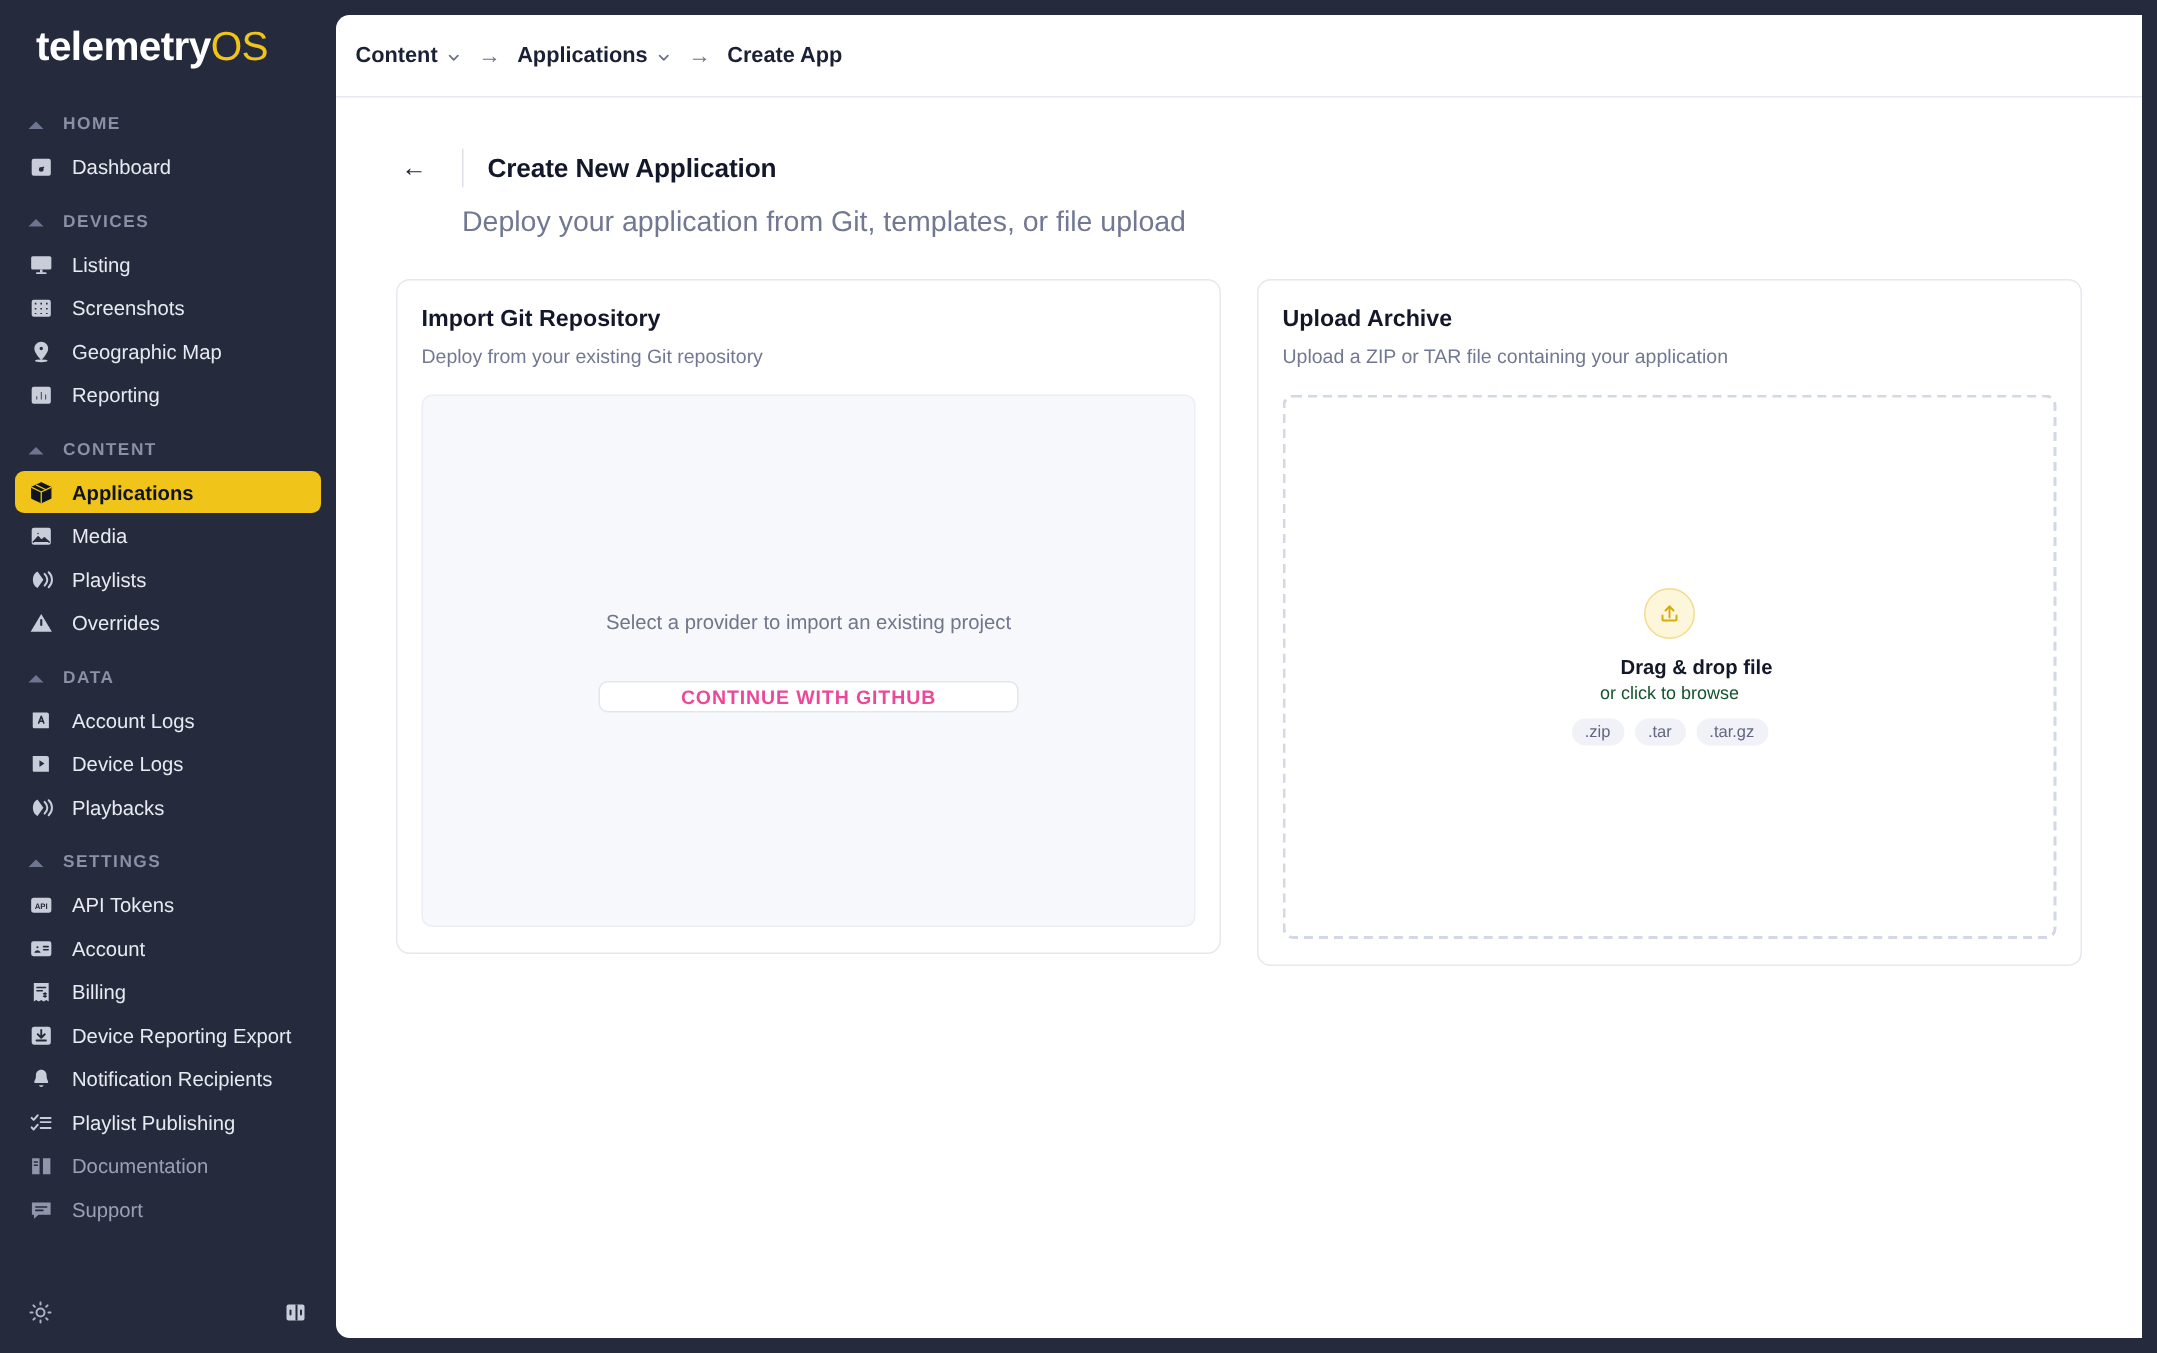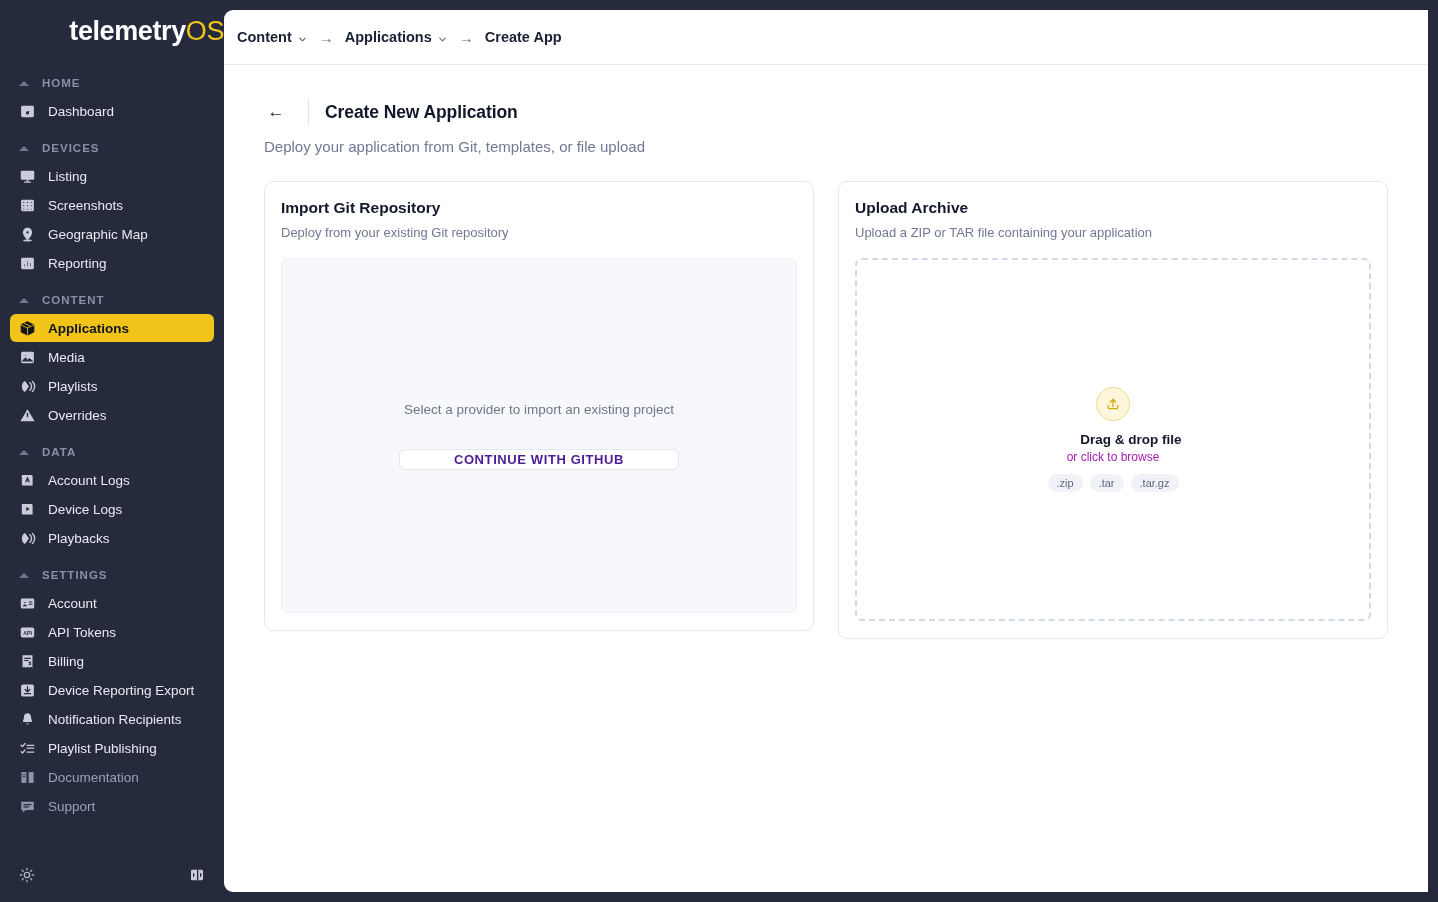--- a/index.html
+++ b/index.html
@@ -26,21 +26,20 @@
   }
   .brand {
     height: 62px;
     display: flex; align-items: center;
     padding-left: 24px;
     font-size: 27px;
     font-weight: 700;
     letter-spacing: -0.4px;
     color: #ffffff;
     user-select: none;
-    justify-content: flex-end;
   }
   .brand .os { color: #f0c419; font-weight: 400; }
 
   .nav {
     flex: 1;
     overflow: hidden;
     padding-top: 8px;
   }
   .nav-group { margin-bottom: 10px; }
   .group-head {
@@ -182,21 +181,22 @@
     margin-left: 4px;
   }
   .page-title {
     font-size: 17.5px;
     font-weight: 700;
     color: #121829;
     letter-spacing: -0.1px;
   }
   .page-sub {
     margin-top: 11px;
-    font-size: 15px;
+    margin-left: 44px;
+    font-size: 19px;
     color: #717892;
   }
 
   .cards {
     display: flex;
     gap: 24px;
     padding: 0 40px;
     align-items: flex-start;
   }
   .card {
@@ -234,21 +234,21 @@
   .gh-btn {
     min-width: 280px;
     height: 21px;
     background: #ffffff;
     border: 1px solid #e3e6ef;
     border-radius: 6px;
     font-family: "Liberation Sans", sans-serif;
     font-size: 13px;
     font-weight: 700;
     letter-spacing: 0.6px;
-    color: #4c1d95;
+    color: #ec4899;
     cursor: pointer;
     display: flex; align-items: center; justify-content: center;
   }
 
   .drop-box {
     height: 363px;
     border: 2px dashed #d3d8e6;
     border-radius: 7px;
     display: flex; flex-direction: column;
     align-items: center; justify-content: center;
@@ -264,21 +264,21 @@
     margin-bottom: 11px;
   }
   .drop-title {
     font-size: 13.5px;
     font-weight: 700;
     color: #121829;
     margin-left: 36px;
   }
   .drop-sub {
     font-size: 12px;
-    color: #a21caf;
+    color: #14532d;
     margin-top: 3px;
   }
   .chips {
     display: flex; gap: 7px;
     margin-top: 10px;
   }
   .chip {
     background: #f1f2f7;
     border-radius: 11px;
     padding: 3px 9px;
@@ -458,36 +458,36 @@
           </div>
         </div>
         <div class="nav-group">
           <div class="group-head">
             <span class="caret"></span>
             <span class="group-title">SETTINGS</span>
           </div>
           <div class="nav-item">
             <span class="ico">
               <svg width="17" height="17" viewBox="0 0 24 24" fill="none" stroke="currentColor" stroke-width="1.8" stroke-linecap="round" stroke-linejoin="round">
+                <rect x="2.5" y="5" width="19" height="14" rx="2.5" fill="currentColor" stroke="none"></rect>
+                <text x="12" y="15.2" font-size="7.4" font-family="Liberation Sans, sans-serif" font-weight="700" text-anchor="middle" fill="#252b3d" stroke="none">API</text>
+              </svg>
+            </span>
+            <span>API Tokens</span>
+          </div>
+          <div class="nav-item">
+            <span class="ico">
+              <svg width="17" height="17" viewBox="0 0 24 24" fill="none" stroke="currentColor" stroke-width="1.8" stroke-linecap="round" stroke-linejoin="round">
                 <rect x="2.5" y="5" width="19" height="14" rx="2" fill="currentColor" stroke="none"></rect>
                 <circle cx="8.4" cy="10.6" r="1.9" fill="#252b3d"></circle>
                 <path d="M5.4 15.8c.5-1.6 1.6-2.4 3-2.4s2.5.8 3 2.4z" fill="#252b3d" stroke="none"></path>
                 <path d="M14.2 10h4.3M14.2 13h4.3" stroke="#252b3d" stroke-width="1.5"></path>
               </svg>
             </span>
             <span>Account</span>
-          </div>
-          <div class="nav-item">
-            <span class="ico">
-              <svg width="17" height="17" viewBox="0 0 24 24" fill="none" stroke="currentColor" stroke-width="1.8" stroke-linecap="round" stroke-linejoin="round">
-                <rect x="2.5" y="5" width="19" height="14" rx="2.5" fill="currentColor" stroke="none"></rect>
-                <text x="12" y="15.2" font-size="7.4" font-family="Liberation Sans, sans-serif" font-weight="700" text-anchor="middle" fill="#252b3d" stroke="none">API</text>
-              </svg>
-            </span>
-            <span>API Tokens</span>
           </div>
           <div class="nav-item">
             <span class="ico">
               <svg width="17" height="17" viewBox="0 0 24 24" fill="none" stroke="currentColor" stroke-width="1.8" stroke-linecap="round" stroke-linejoin="round">
                 <path d="M5 3.2h14v17.6l-2.3-1.5-2.3 1.5-2.4-1.5-2.3 1.5-2.4-1.5L5 20.8z" fill="currentColor" stroke="none"></path>
                 <path d="M8 7.6h8M8 10.6h5" stroke="#252b3d" stroke-width="1.5"></path>
                 <path d="M15.6 12.4v4.4M14.1 13.4h2.6M14.1 15.8h2.6" stroke="#252b3d" stroke-width="1.3" fill="none"></path>
               </svg>
             </span>
             <span>Billing</span>

